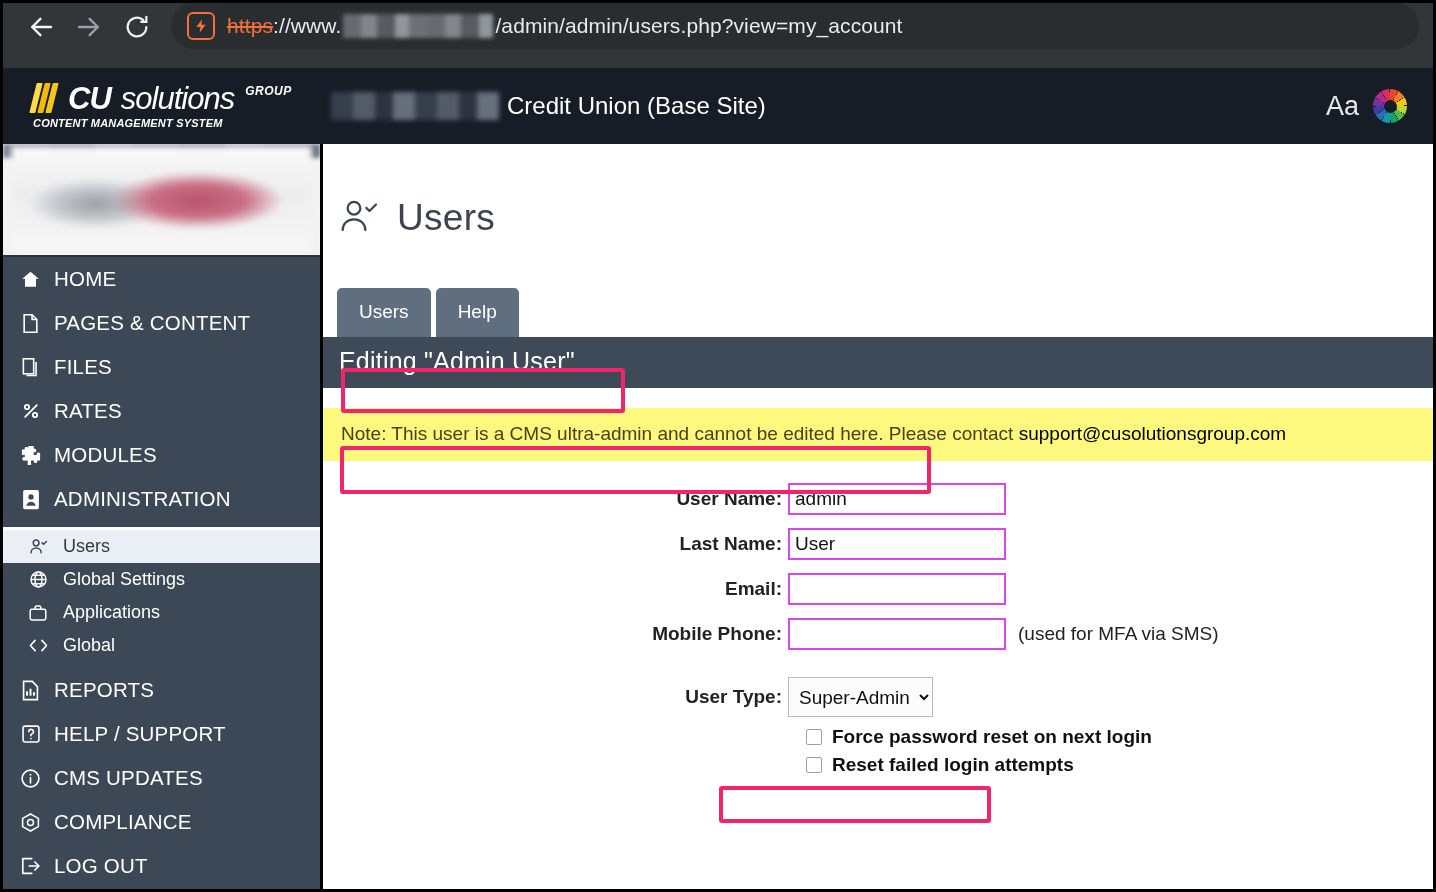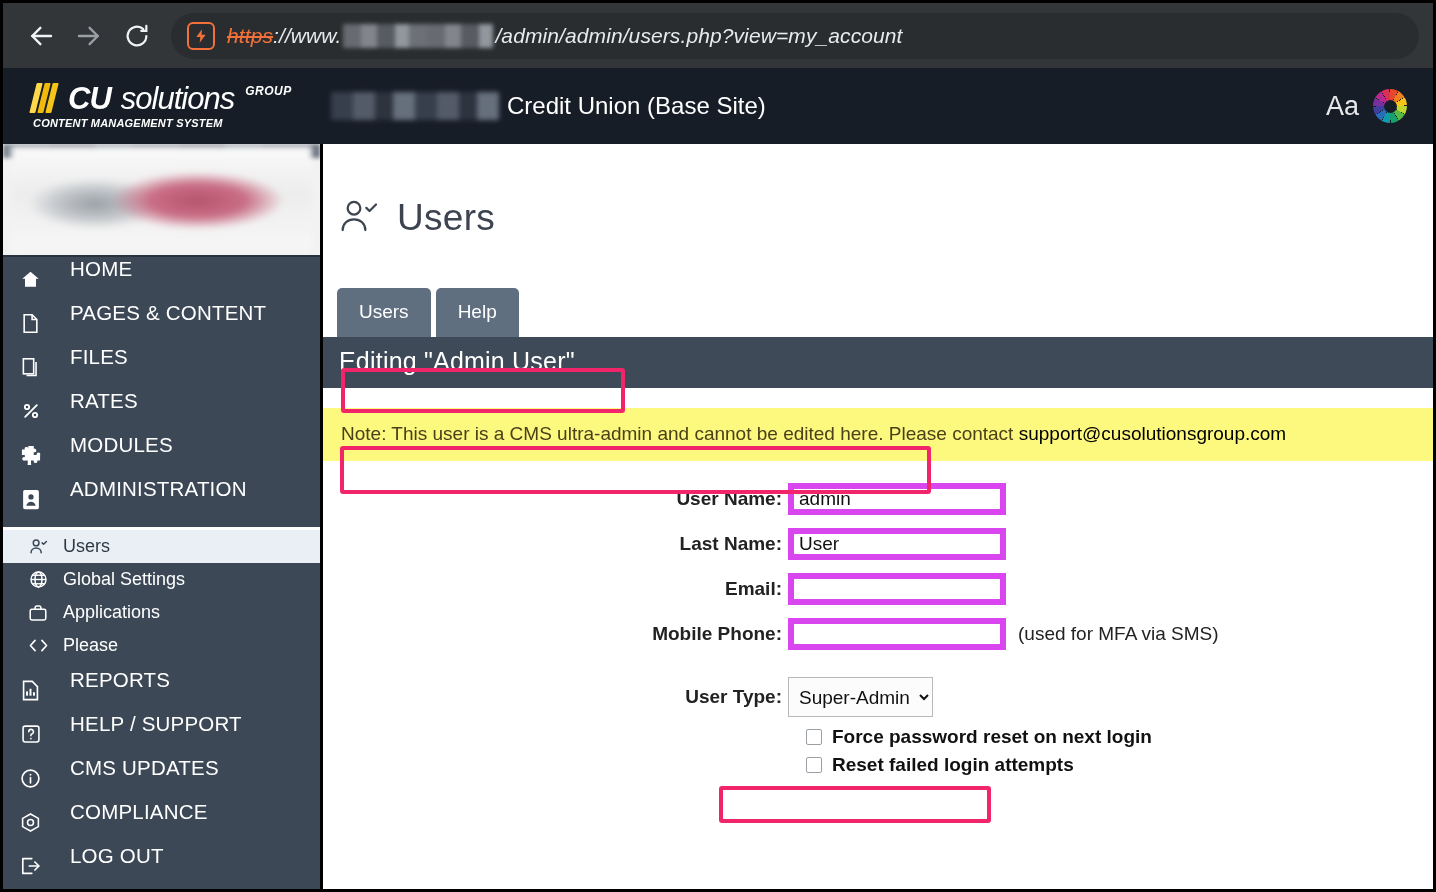--- a/index.html
+++ b/index.html
@@ -15,24 +15,23 @@
     border: 3px solid #000;
     background: #fff;
     overflow: hidden;
   }
 
   
   .browser-bar {
     height: 65px;
     background: #323639;
     display: flex;
-    align-items: center;
+    align-items: flex-start;
     padding: 0 14px;
     gap: 0;
-    font-style: italic;
   }
   .nav-btn {
     width: 48px; height: 48px;
     display: flex; align-items: center; justify-content: center;
     border-radius: 50%;
   }
   .nav-btn svg { display: block; }
   .omnibox {
     flex: 1;
     height: 46px;
@@ -166,21 +165,21 @@
       radial-gradient(ellipse 90px 34px at 28% 55%, #9aa0a6 0%, #c6c9cd 45%, rgba(245,245,245,0) 75%),
       linear-gradient(180deg,#fafafa 0%, #ededed 45%, #f7f7f7 100%);
     filter: blur(3px);
   }
   .sidebar-logo .topstripe {
     position:absolute; left:0; right:0; top:0; height:14px;
     background: repeating-linear-gradient(90deg,#6a7382 0 46px,#57606e 46px 92px,#7b8492 92px 130px);
     filter: blur(2px); opacity:.9;
   }
   .nav-item {
-    display: flex; gap: 28px;
+    display: flex; align-items: center; gap: 12px;
     padding: 0 16px;
     height: 44px;
     color: #fff;
     font-size: 20.5px;
     letter-spacing: .2px;
   }
   .nav-item .ic { width: 23px; display:flex; align-items:center; justify-content:center; flex:0 0 23px; }
   .nav-sep { height: 3px; background: #fff; margin: 6px 0 0 0; }
   .sub-item {
     display: flex; align-items: center; gap: 14px;
@@ -235,21 +234,21 @@
   .notice a { color: #000000; text-decoration: none; }
 
   .form { padding: 22px 0 0 0; }
   .frow { display: flex; align-items: center; margin-bottom: 13px; }
   .flabel {
     width: 465px; text-align: right; padding-right: 6px;
     font-size: 19px; font-weight: 700; color: #222;
   }
   .finput {
     width: 218px; height: 32px;
-    border: 6px solid #d946ef;
+    border: 2px solid #d946ef;
     font-size: 19px;
     padding: 2px 5px;
     color: #111;
     font-family: "Liberation Sans", sans-serif;
     background: #fff;
     outline: none;
   }
   .fhint { font-size: 19px; color: #222; margin-left: 12px; }
   .fselect {
     height: 40px; font-size: 19px; padding: 1px 6px;
@@ -444,21 +443,21 @@
         <span>Applications</span>
       </div>
 
       <div class="sub-item">
         <span class="ic">
           <svg width="21" height="17" viewBox="0 0 24 20" fill="none" stroke="#fff" stroke-width="1.9" stroke-linecap="round" stroke-linejoin="round">
               <polyline points="8 4 2.5 10 8 16"></polyline>
               <polyline points="16 4 21.5 10 16 16"></polyline>
             </svg>
         </span>
-        <span>Please</span>
+        <span>Global</span>
       </div>
 
       <div class="nav-item" style="margin-top:6px">
         <span class="ic">
           <svg width="19" height="21" viewBox="0 0 22 24" fill="none" stroke="#fff" stroke-width="1.9">
               <path d="M3 1.5h10l6 6V22.5H3z"></path>
               <line x1="7" y1="18" x2="7" y2="13" stroke-width="2.3"></line>
               <line x1="11" y1="18" x2="11" y2="10" stroke-width="2.3"></line>
               <line x1="15" y1="18" x2="15" y2="14" stroke-width="2.3"></line>
             </svg>

